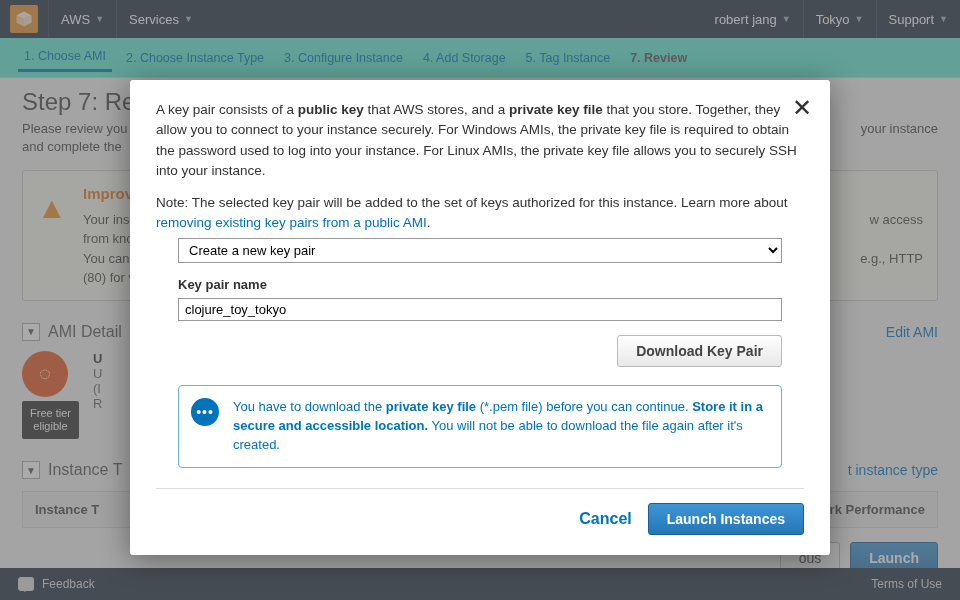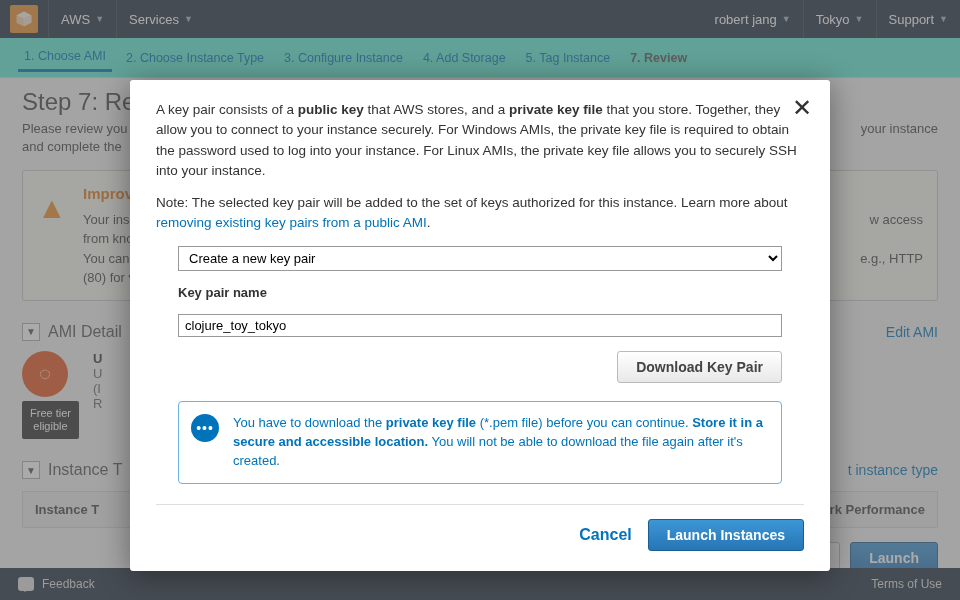--- a/index.html
+++ b/index.html
@@ -52,21 +52,21 @@
     .footer .bubble:after{content:"";position:absolute;bottom:-4px;left:4px;border:3px solid transparent;border-top-color:#ddd;}
     .footer .spacer{flex:1;}
 
     
     .overlay { position:absolute; inset:0; background:rgba(100,100,100,0.55); display:flex; align-items:flex-start; justify-content:center; padding-top:80px; }
     .modal { width: 700px; background:#fff; border-radius:3px; box-shadow:0 4px 30px rgba(0,0,0,0.4); padding:20px 26px; position:relative;}
     .modal h2 { font-size:21px; font-weight:400; color:#333; margin-bottom:14px;}
     .modal .close { position:absolute; top:16px; right:18px; font-size:24px; color:#333; cursor:pointer; line-height:1;}
     .modal .body { font-size:13.5px; color:#333; line-height:1.5;}
     .modal .body a { color:#0073bb; text-decoration:none;}
-    .modal select, .modal input[type=text] { width:100%; border:1px solid #999; padding:3px 6px; font-size:13px; margin-top:12px; background:#fff;}
+    .modal select, .modal input[type=text] { width:100%; border:1px solid #999; padding:3px 6px; font-size:13px; margin-top:4px; background:#fff;}
     .modal .field-label { font-weight:bold; font-size:13px; margin-top:12px; display:block;}
     .modal .dl-row { display:flex; justify-content:flex-end; margin-top:14px;}
     .modal .info { margin-top:18px; border:1px solid #6bb3e0; border-radius:4px; padding:12px 14px 12px 54px; position:relative; font-size:13px; color:#0073bb; line-height:1.45;}
     .modal .info .bubbleicon { position:absolute; left:12px; top:12px; width:28px; height:28px; background:#0073bb; border-radius:14px; display:flex; align-items:center; justify-content:center; color:#fff; font-size:14px; letter-spacing:1px;}
     .modal .footer-row { border-top:1px solid #ddd; margin-top:20px; padding-top:14px; display:flex; justify-content:flex-end; gap:16px; align-items:center;}
     .modal .cancel { color:#0073bb; font-size:16px; font-weight:bold; cursor:pointer;}
     b { font-weight:bold; }
   </style>
 </head>
 <body>

